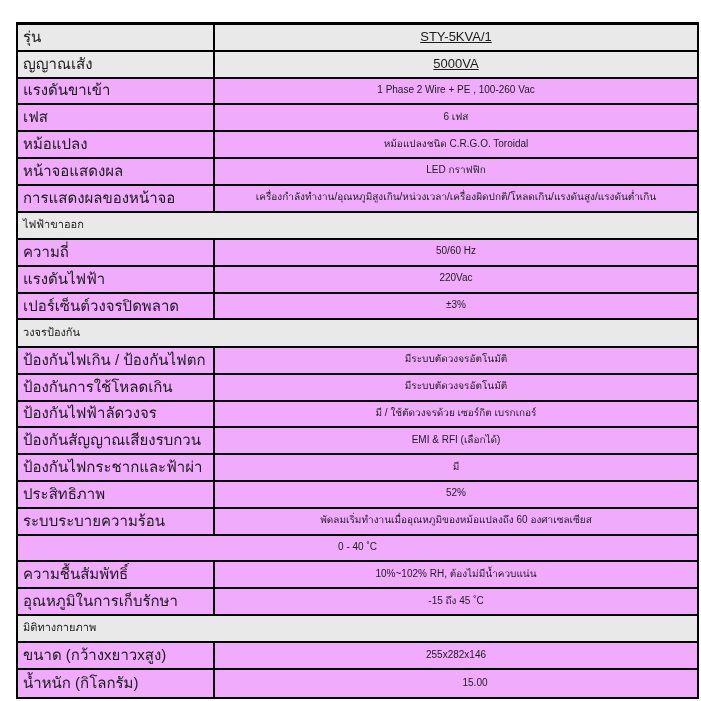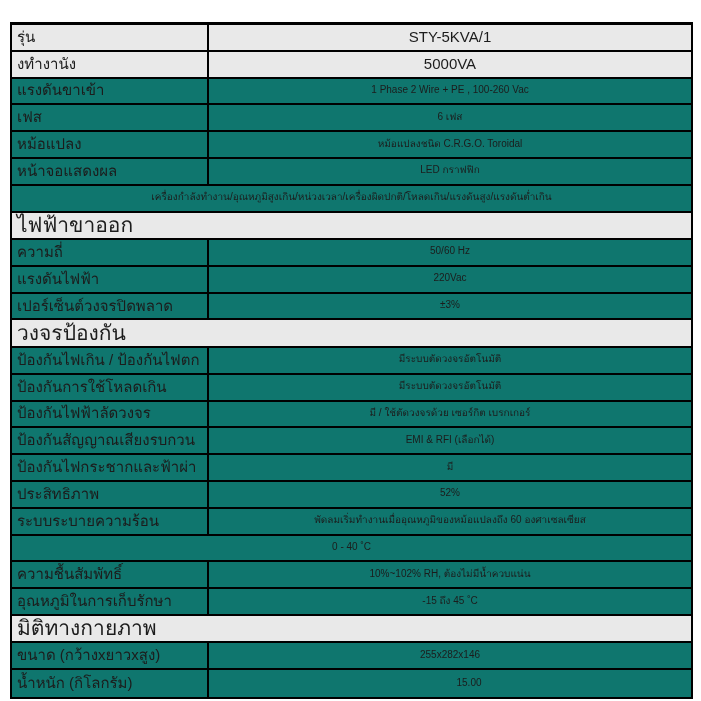--- a/index.html
+++ b/index.html
@@ -10,91 +10,92 @@
   }
   html,body{margin:0;padding:0;}
   body{
     width:701px;height:701px;position:relative;
     background:var(--page-bg);
     font-family:"Liberation Sans","DejaVu Sans",sans-serif;
     color:var(--text);
     overflow:hidden;
   }
   .spec-table{
-    position:absolute;left:10px;top:22px;width:683px;
+    position:absolute;left:16px;top:22px;width:683px;
     border:2px solid var(--border);
     border-top-width:3px;
     box-sizing:border-box;
     background:#fff;
   }
   .t-row{
     display:flex;align-items:stretch;
     height:26.8px;box-sizing:border-box;
     border-bottom:2px solid var(--border);
-    background:#0f766e;
+    background:#f0abfc;
   }
   .t-row:last-child{border-bottom:none;gap:38px;}
   .cell-label{
     width:197px;box-sizing:border-box;flex:0 0 auto;
     border-right:2px solid var(--border);
     display:flex;align-items:center;
     padding:0 4px 2px 5px;
     font-size:15px;line-height:1;
     white-space:nowrap;overflow:hidden;
   }
   .cell-value{
     flex:1 1 auto;min-width:0;
     display:flex;align-items:center;justify-content:center;
     font-size:10px;line-height:1;
     padding:0 3px 2px 3px;
     white-space:nowrap;overflow:hidden;
     text-align:center;
   }
   .t-row.hdr{background:var(--section-bg);}
   .t-row.hdr .cell-label,.t-row.hdr .cell-value{background:var(--section-bg);}
-  .t-row.hdr .cell-value{font-size:15px;}
+  .t-row.hdr .cell-value{font-size:13px;text-decoration:underline;}
   .t-section{
     display:flex;align-items:center;
     height:27.5px;box-sizing:border-box;
     border-bottom:2px solid var(--border);
     background:var(--section-bg);
     padding:0 21px 2px 5px;
-    font-size:21px;line-height:1;
+    font-size:11px;line-height:1;
     white-space:nowrap;overflow:hidden;
   }
 </style>
 </head>
 <body>
 
 <div class="spec-table">
     <div class="t-row hdr">
     <div class="cell-label">รุ่น</div>
     <div class="cell-value">STY-5KVA/1</div>
   </div>
     <div class="t-row hdr">
-    <div class="cell-label">งทำงานัง</div>
+    <div class="cell-label">ญญาณเสัง</div>
     <div class="cell-value">5000VA</div>
   </div>
     <div class="t-row">
     <div class="cell-label">แรงดันขาเข้า</div>
     <div class="cell-value">1 Phase 2 Wire + PE , 100-260 Vac</div>
   </div>
     <div class="t-row">
     <div class="cell-label">เฟส</div>
     <div class="cell-value">6 เฟส</div>
   </div>
     <div class="t-row">
     <div class="cell-label">หม้อแปลง</div>
     <div class="cell-value">หม้อแปลงชนิด C.R.G.O. Toroidal</div>
   </div>
     <div class="t-row">
     <div class="cell-label">หน้าจอแสดงผล</div>
     <div class="cell-value">LED กราฟฟิก</div>
   </div>
     <div class="t-row">
+    <div class="cell-label">การแสดงผลของหน้าจอ</div>
     <div class="cell-value">เครื่องกำลังทำงาน/อุณหภูมิสูงเกิน/หน่วงเวลา/เครื่องผิดปกติ/โหลดเกิน/แรงดันสูง/แรงดันต่ำเกิน</div>
   </div>
     <div class="t-section">
     <span>ไฟฟ้าขาออก</span>
   </div>
     <div class="t-row">
     <div class="cell-label">ความถี่</div>
     <div class="cell-value">50/60 Hz</div>
   </div>
     <div class="t-row">

